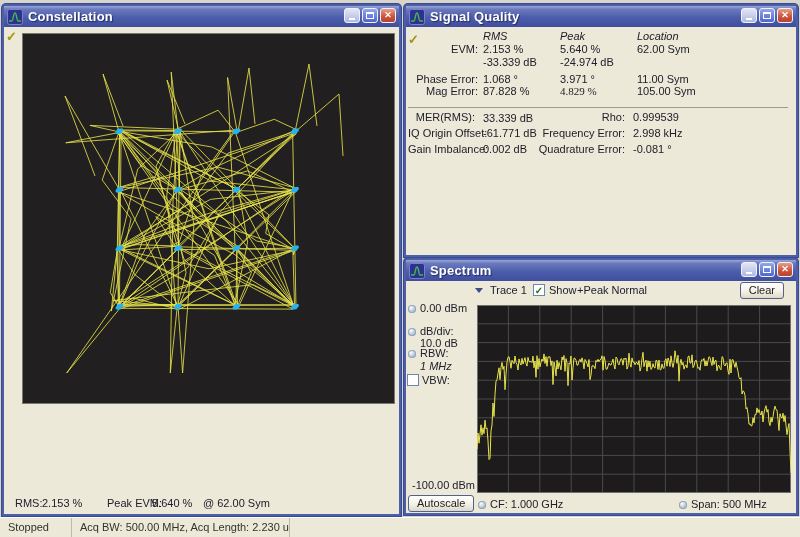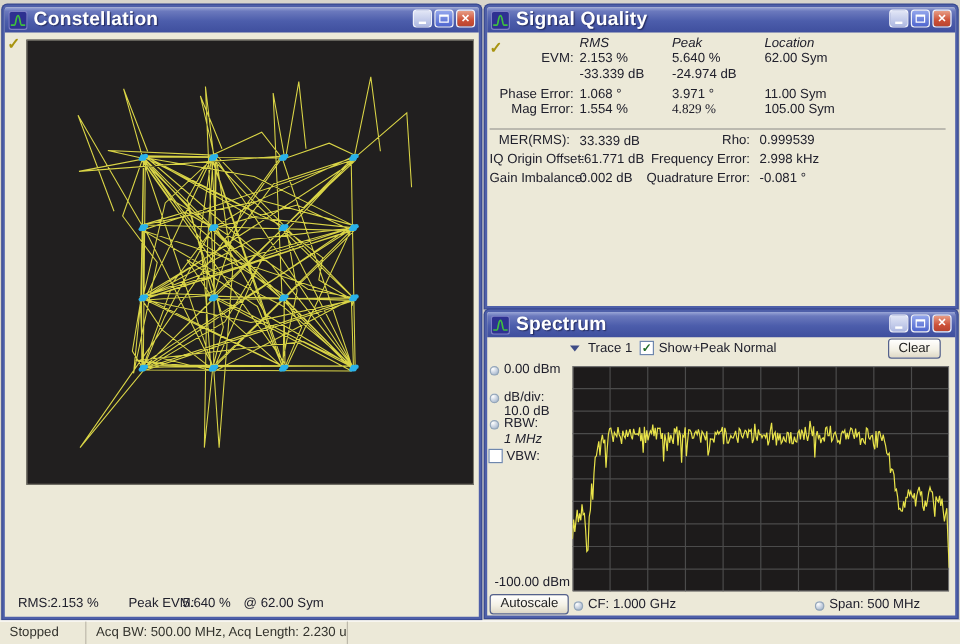--- a/index.html
+++ b/index.html
@@ -21,21 +21,21 @@
     height: 21px;
     background: linear-gradient(#9aa6d6 0%, #6b79bd 16%, #4c5dab 55%, #3f4f9e 100%);
     border-radius: 2px 2px 0 0;
     display: flex;
     align-items: center;
     padding: 0 3px;
     position: relative;
   }
   .app-icon { width: 16px; height: 16px; display: block; }
   .titlebar .title {
-    color: #fff; font-size: 16px; font-weight: bold; margin-left: 5px;
+    color: #fff; font-size: 13px; font-weight: bold; margin-left: 5px;
     text-shadow: 1px 1px 1px rgba(10,10,40,.55); letter-spacing: .2px;
   }
   .win-buttons { position: absolute; right: 3px; top: 2px; display: flex; gap: 2px; }
   .wbtn {
     width: 16px; height: 15px; border: 1px solid #f0f2fa; border-radius: 3px;
     display: flex; align-items: center; justify-content: center;
     font-size: 9px; color: #fff; font-weight: bold; line-height: 1; cursor: default;
   }
   .wbtn.min   { background: linear-gradient(#e2e6f6, #aeb9e2); }
   .wbtn.max   { background: linear-gradient(#93a6ec, #4f66cf); }
@@ -197,21 +197,21 @@
     <span class="t" style="left:77px; top:29px;">-33.339 dB</span>
     <span class="t" style="left:154px; top:29px;">-24.974 dB</span>
     <span class="t" style="left:231px; top:29px;"></span>
 
     <span class="t rt" style="left:2px; top:46px; width:70px;">Phase Error:</span>
     <span class="t" style="left:77px; top:46px;">1.068 °</span>
     <span class="t" style="left:154px; top:46px;">3.971 °</span>
     <span class="t" style="left:231px; top:46px;">11.00 Sym</span>
 
     <span class="t rt" style="left:2px; top:58px; width:70px;">Mag Error:</span>
-    <span class="t" style="left:77px; top:58px;">1.554 %</span>
+    <span class="t" style="left:77px; top:58px;">87.828 %</span>
     <span class="t" style="left:154px; top:58px;font-family:Liberation Serif, serif;">4.829 %</span>
     <span class="t" style="left:231px; top:58px;">105.00 Sym</span>
 
     <div class="sq-sep" style="left:2px; right:8px; top:80px;"></div>
 
     <span class="t rt" style="left:2px; top:84px; width:67px;">MER(RMS):</span>
     <span class="t" style="left:77px; top:85px;">33.339 dB</span>
     <span class="t rt" style="left:2px; top:100px; width:67px;">IQ Origin Offset:</span>
     <span class="t" style="left:77px; top:100px;">-61.771 dB</span>
     <span class="t rt" style="left:2px; top:116px; width:67px;">Gain Imbalance:</span>

